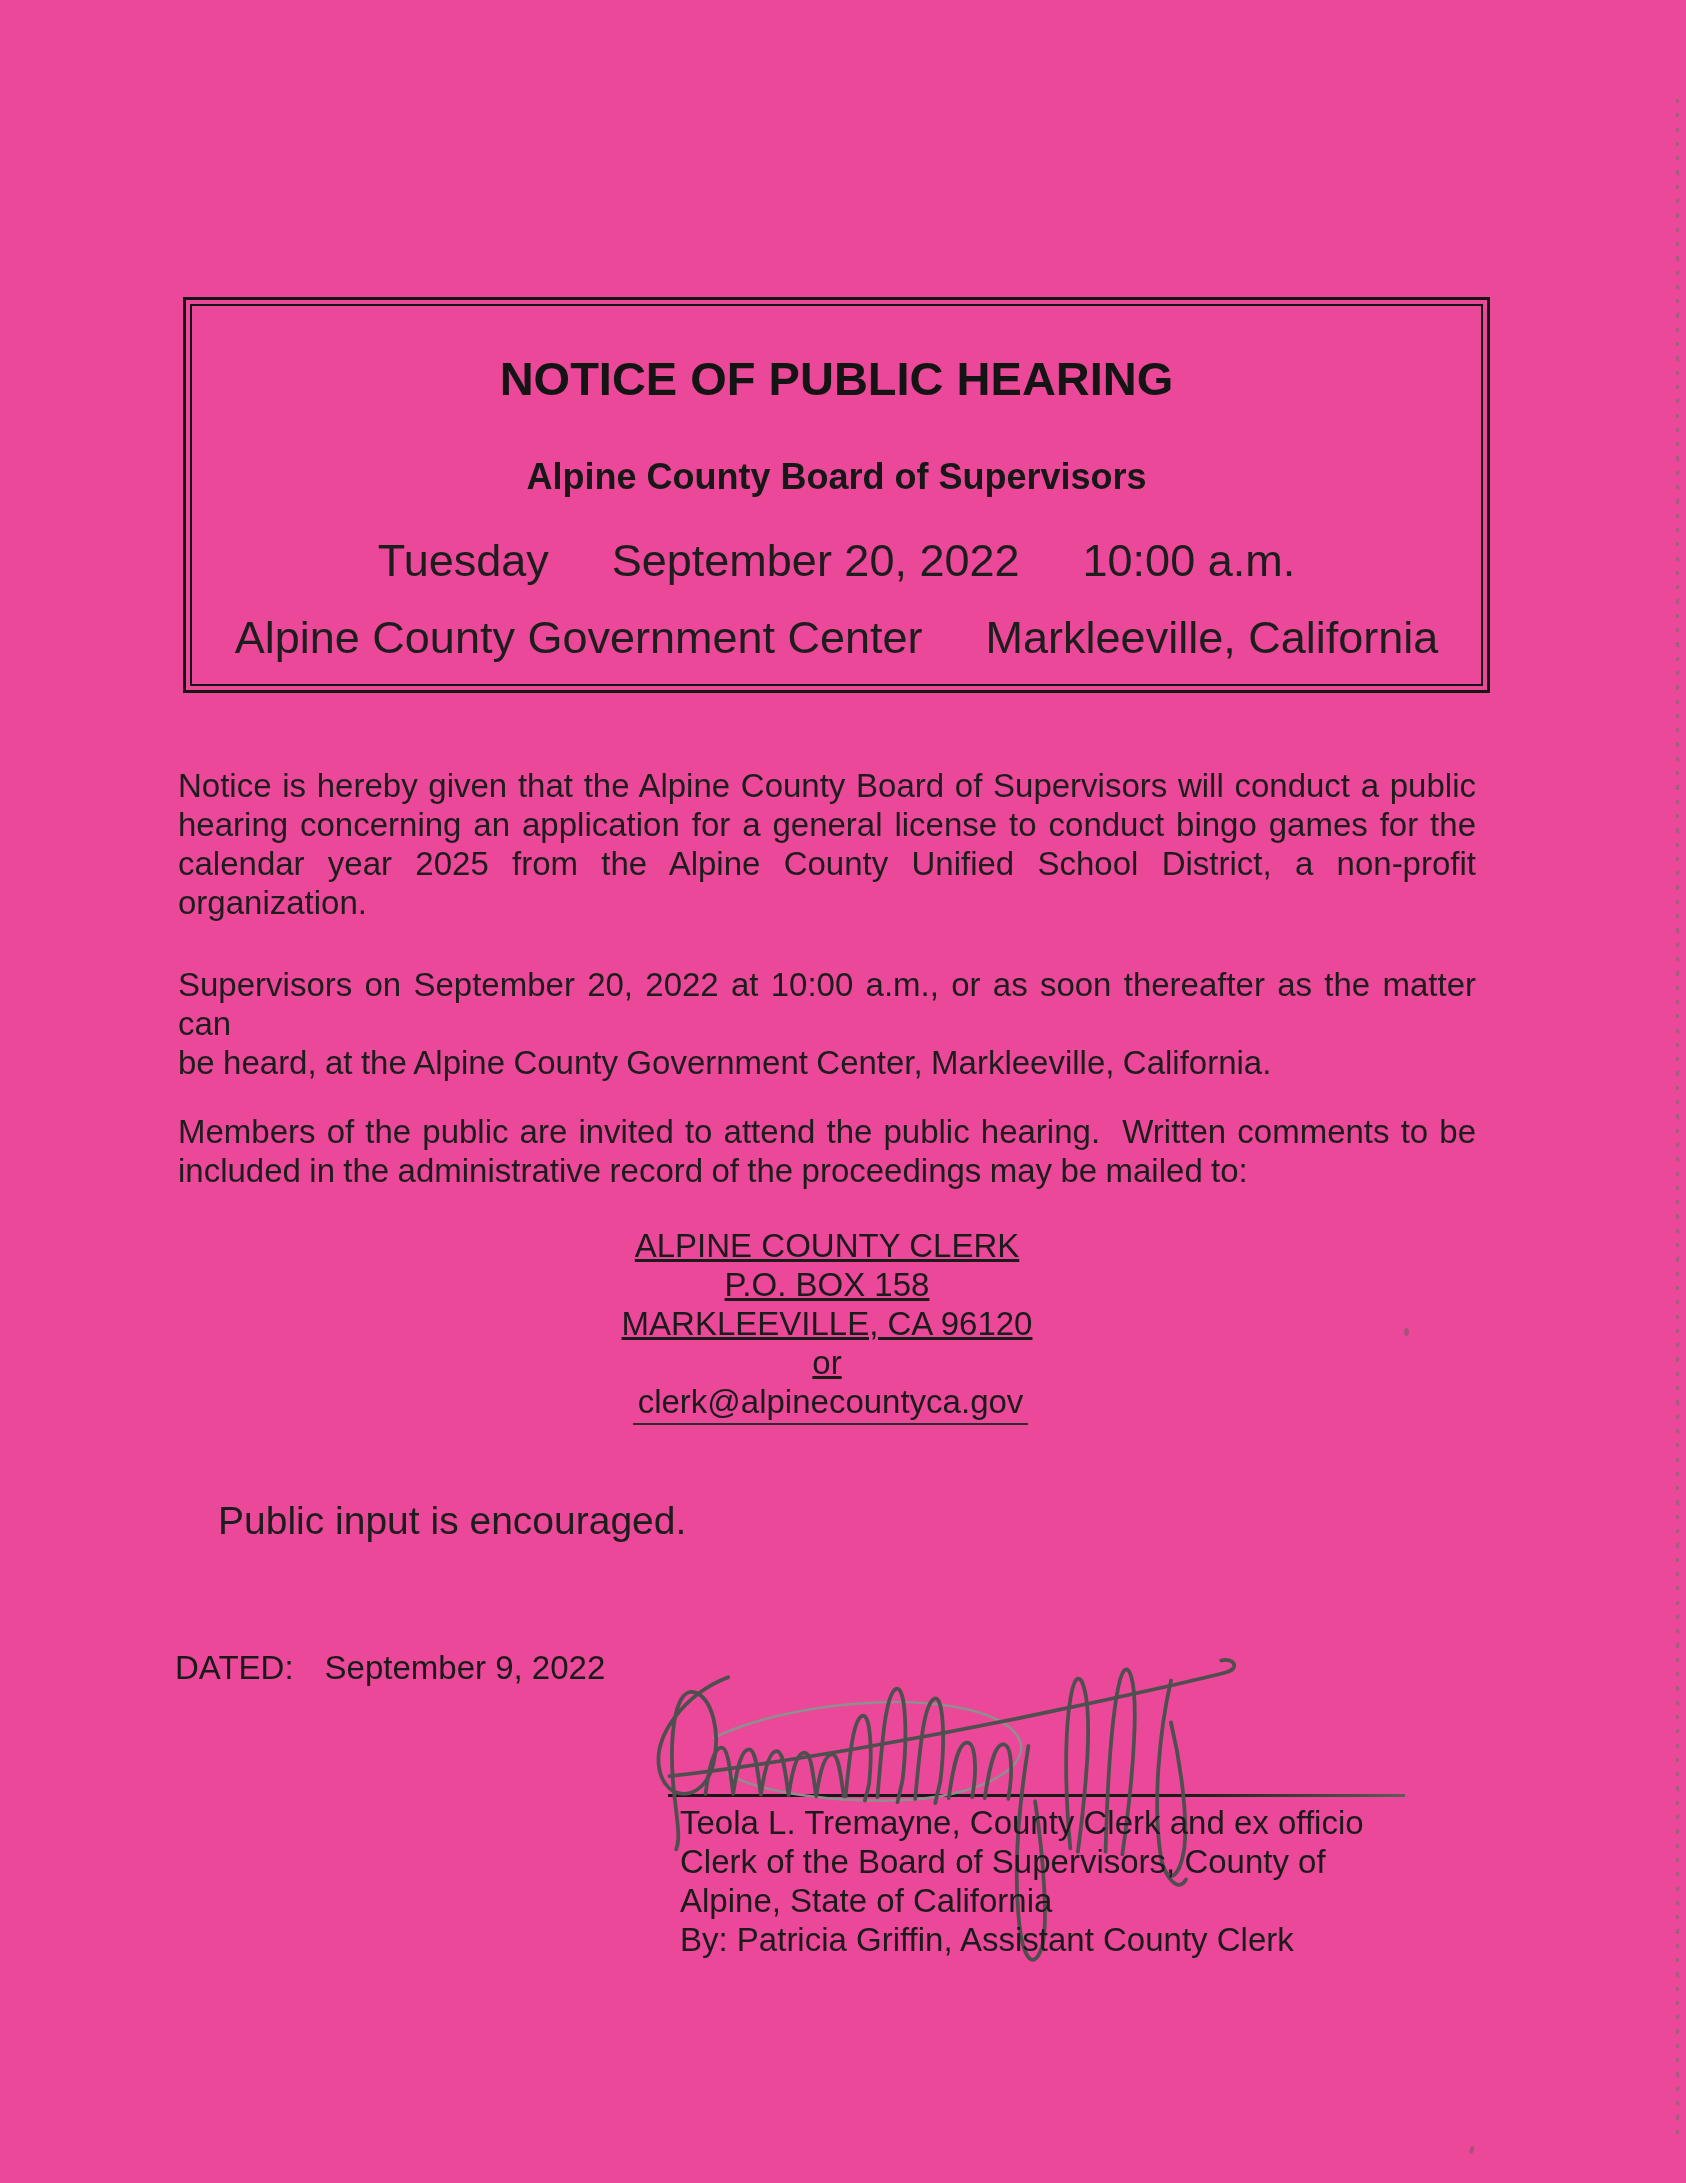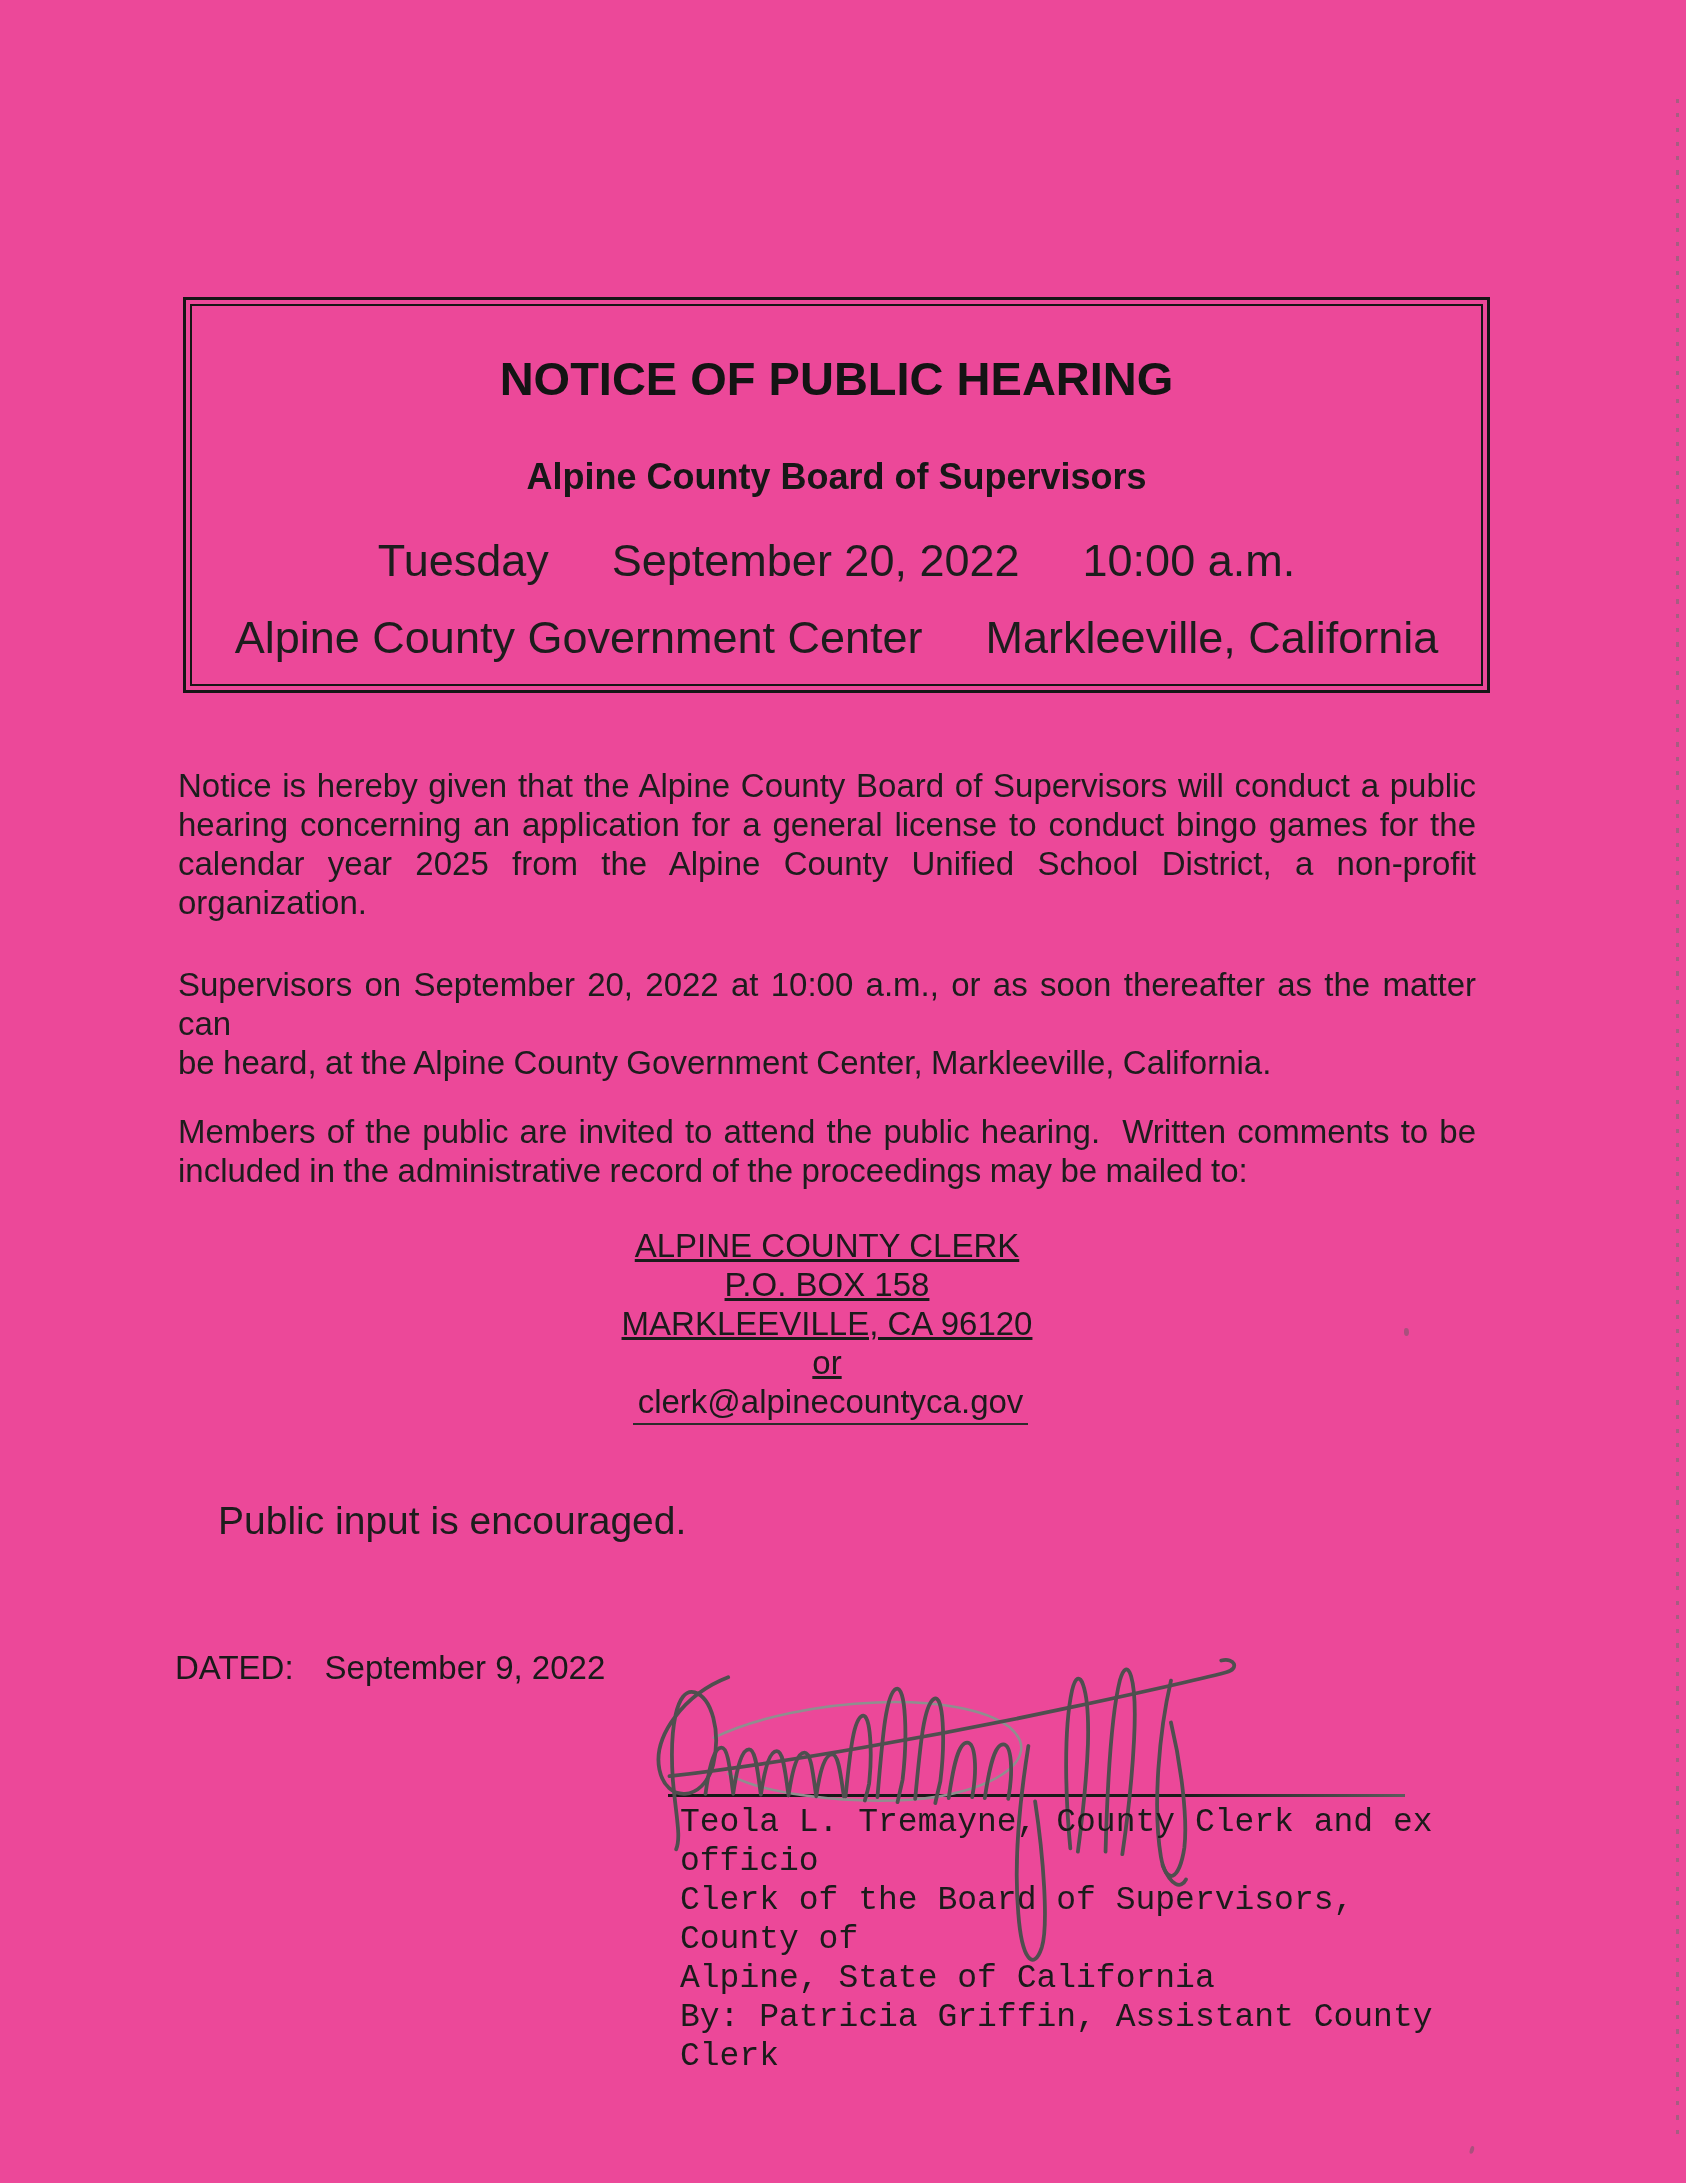--- a/index.html
+++ b/index.html
@@ -51,21 +51,21 @@
   
   #public-input-line{position:absolute;left:178px;top:1501px;font-size:39px;line-height:39px;color:#1d1d1d;margin-left:40px;}
   #dated-line{position:absolute;left:175px;top:1648px;font-size:33px;line-height:39px;display:flex;gap:31px;color:#1a1a1a;}
   
   #signature-rule{
     position:absolute;left:668px;top:1794px;width:737px;height:2.5px;
     background:linear-gradient(90deg,#171717 0%,#1b1b1b 70%,#5c5c5c 100%);
   }
   #signature-text{
     position:absolute;left:680px;top:1803px;width:756px;
-    font-size:33px;line-height:39px;color:#1b1b1b;font-family:Liberation Mono, monospace;
+    font-size:33px;line-height:39px;color:#1b1b1b;
   }
   #signature-svg{position:absolute;left:634px;top:1637px;width:663px;height:369px;}
   #signature-svg path{fill:none;stroke:#4f4f4f;stroke-width:4.5;stroke-linecap:round;stroke-linejoin:round;}
   #signature-svg path.light{stroke:#8f8f8f;stroke-width:3;}
   
   #scan-artifact-line{
     position:absolute;left:1676px;top:99px;width:2.5px;height:2036px;
     background:repeating-linear-gradient(180deg,rgba(110,110,110,.55) 0 4.2px,rgba(0,0,0,0) 4.2px 14.3px);
   }
   .speck{position:absolute;background:rgba(90,90,90,.45);border-radius:40% 60% 50% 50%;}

